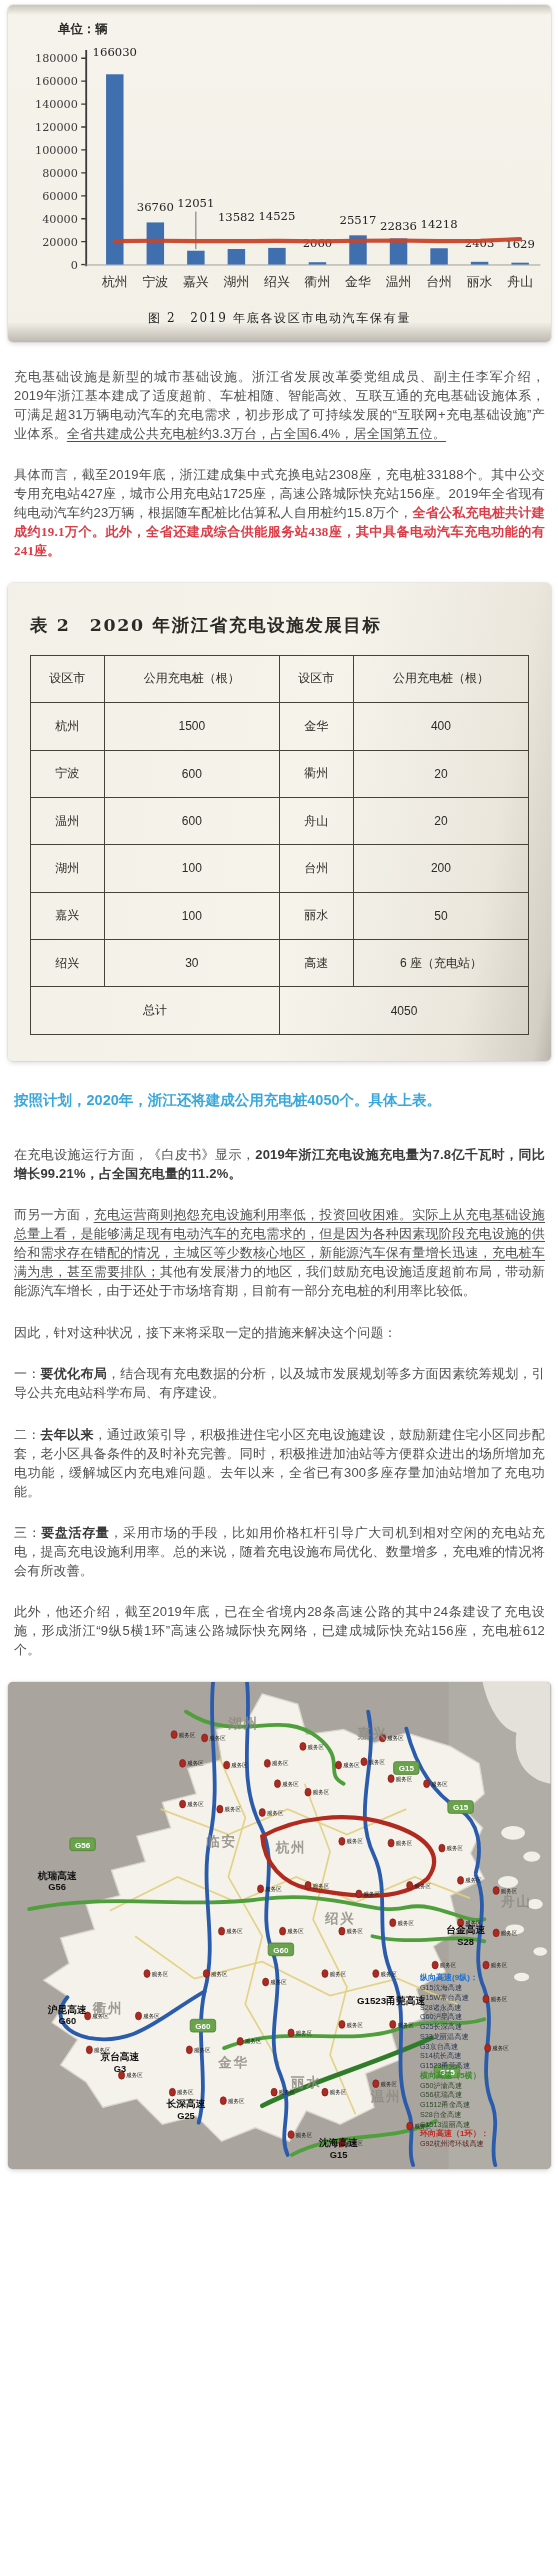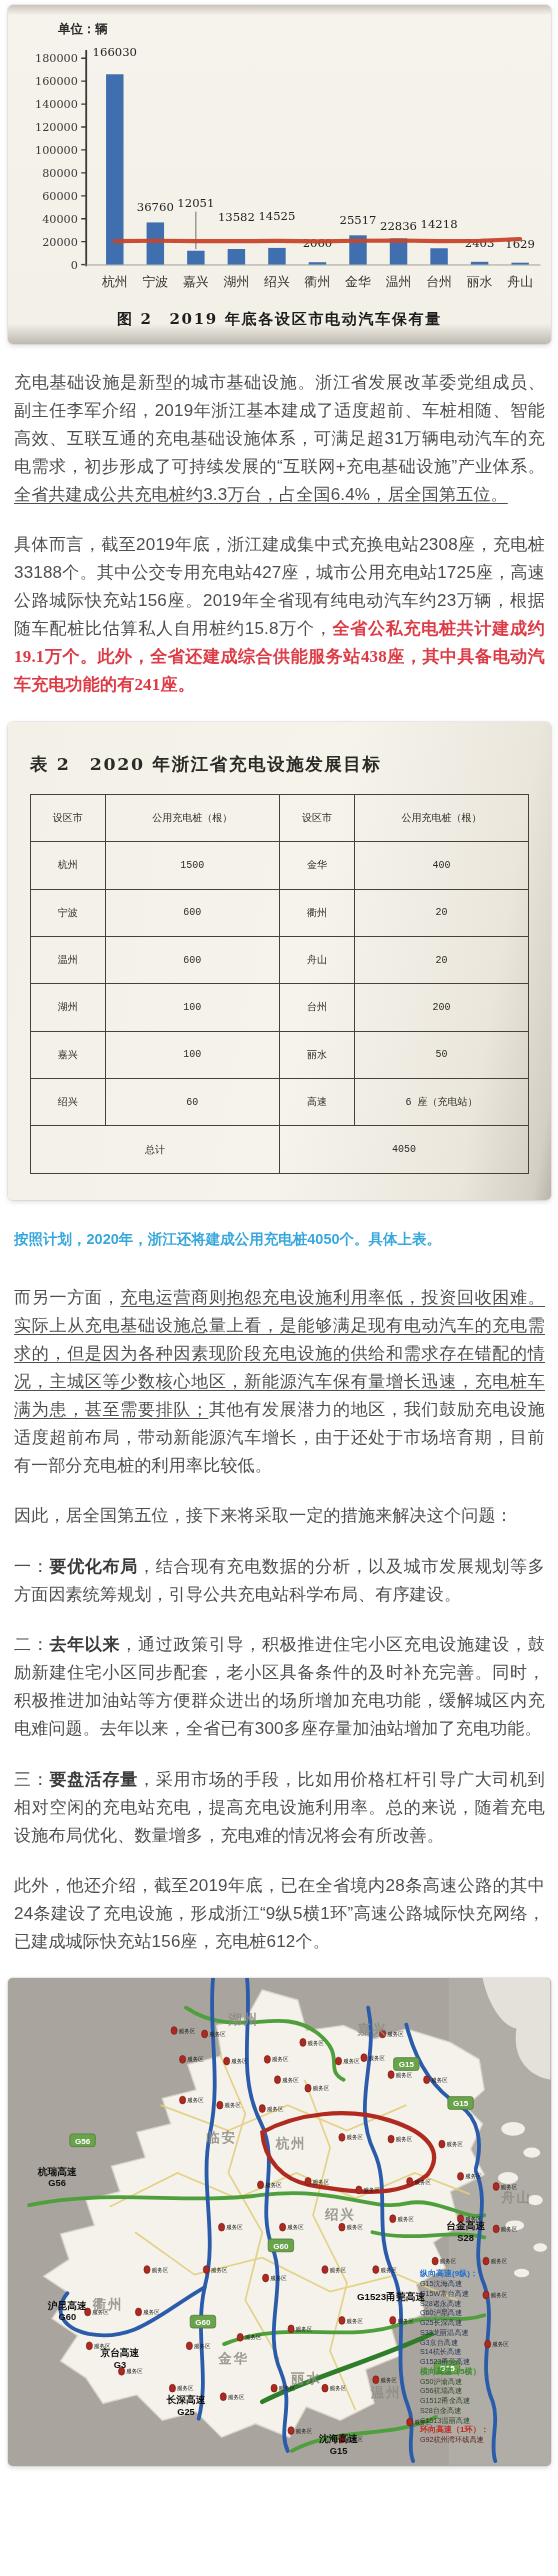--- a/index.html
+++ b/index.html
@@ -1,29 +1,29 @@
 <!DOCTYPE html>
 <html style="font-size:13.3px"><head>
 <meta charset="utf-8">
 <style>
   html,body{margin:0;padding:0;background:#ffffff;}
   body{width:559px;font-family:"Liberation Sans",sans-serif;color:#4f4f4f;}
   .page{padding:5px 0 21.6px;}
-  p.body-text{font-size:17px;line-height:28px;text-align:justify;margin:0 14px 22.4px;letter-spacing:0.2px;}
+  p.body-text{font-size:13px;line-height:19px;text-align:justify;margin:0 14px 22.4px;letter-spacing:0.2px;}
   .u{text-decoration:underline;text-underline-offset:3.3px;}
   .red{color:#dd3b45;font-weight:700;font-family:Liberation Serif, serif;}
   .b{font-weight:700;color:#3a3a3a;}
   .blue-center{color:#38a8dc;font-weight:700;text-align:left;margin:26.6px 14px 32px;font-size:14.5px;line-height:25px;}
   figure.photo{margin:0 8.3px 25px;border-radius:5px;overflow:hidden;
     box-shadow:0 0 0 0.8px rgba(0,0,0,.07),0 1.7px 5.8px rgba(0,0,0,.14);}
   .chart-photo{background:linear-gradient(180deg,#c9c5bd 0,#f6f3ec 3%,#f3f0e7 94%,#bdb9b1 100%);padding:10px 5px 1.7px;}
-  .chart-caption{text-align:center;font-family:"DejaVu Serif",serif;font-weight:700;font-size:15px;color:#1d1d1d;letter-spacing:1.7px;padding:5px 0 13.3px;}
+  .chart-caption{text-align:center;font-family:"DejaVu Serif",serif;font-weight:400;font-size:12px;color:#1d1d1d;letter-spacing:1.7px;padding:5px 0 13.3px;}
   .table-photo{background:linear-gradient(100deg,#f3f0e8 0%,#f6f3eb 55%,#eae6dc 85%,#d3cfc4 97%,#b9b5aa 100%);padding:30px 21.6px 26.6px;}
   .table-caption{text-align:left;font-family:"DejaVu Serif",serif;font-size:17.4px;font-weight:600;color:#2a2a26;letter-spacing:1.7px;margin-bottom:18px;}
-  table.goal{width:100%;border-collapse:collapse;font-family:Liberation Mono, monospace;font-size:10px;color:#2d2b26;}
+  table.goal{width:100%;border-collapse:collapse;font-family:Liberation Sans, sans-serif;font-size:12px;color:#2d2b26;}
   table.goal td{border:1.3px solid #45423a;text-align:center;height:43px;padding:1.7px 3.3px;}
   .map-photo{background:#a9a59e;}
   .map-photo svg{display:block;width:100%;height:auto;}
 </style>
 </head>
 <body>
 
 <div class="page">
 
   <figure class="photo chart-photo">
@@ -129,39 +129,40 @@
             <td>200</td>
           </tr>
           <tr>
             <td>嘉兴</td>
             <td>100</td>
             <td>丽水</td>
             <td>50</td>
           </tr>
           <tr>
             <td>绍兴</td>
-            <td>60</td>
+            <td>30</td>
             <td>高速</td>
             <td>6 座（充电站）</td>
           </tr>
           <tr>
             <td colspan="2">总计</td>
             <td colspan="2">4050</td>
           </tr>
         </tbody>
       </table>
   </figure>
 
   <p class="blue-center"><span>按照计划，2020年，浙江还将建成公用充电桩4050个。具体上表。</span></p>
 
+  <p class="body-text"><span>在充电设施运行方面，《白皮书》显示，</span><span class="b">2019年浙江充电设施充电量为7.8亿千瓦时，同比增长99.21%，占全国充电量的11.2%。</span></p>
 
 
   <p class="body-text"><span>而另一方面，</span><span class="u">充电运营商则抱怨充电设施利用率低，投资回收困难。实际上从充电基础设施总量上看，是能够满足现有电动汽车的充电需求的，但是因为各种因素现阶段充电设施的供给和需求存在错配的情况，主城区等少数核心地区，新能源汽车保有量增长迅速，充电桩车满为患，甚至需要排队；</span><span>其他有发展潜力的地区，我们鼓励充电设施适度超前布局，带动新能源汽车增长，由于还处于市场培育期，目前有一部分充电桩的利用率比较低。</span></p>
 
-  <p class="body-text"><span>因此，居全国第五位，接下来将采取一定的措施来解决这个问题：</span></p>
+  <p class="body-text"><span>因此，针对这种状况，接下来将采取一定的措施来解决这个问题：</span></p>
 
   <p class="body-text"><span>一：</span><span class="b">要优化布局</span><span>，结合现有充电数据的分析，以及城市发展规划等多方面因素统筹规划，引导公共充电站科学布局、有序建设。</span></p>
 
   <p class="body-text"><span>二：</span><span class="b">去年以来</span><span>，通过政策引导，积极推进住宅小区充电设施建设，鼓励新建住宅小区同步配套，老小区具备条件的及时补充完善。同时，积极推进加油站等方便群众进出的场所增加充电功能，缓解城区内充电难问题。去年以来，全省已有300多座存量加油站增加了充电功能。</span></p>
 
   <p class="body-text"><span>三：</span><span class="b">要盘活存量</span><span>，采用市场的手段，比如用价格杠杆引导广大司机到相对空闲的充电站充电，提高充电设施利用率。总的来说，随着充电设施布局优化、数量增多，充电难的情况将会有所改善。</span></p>
 
   <p class="body-text"><span>此外，他还介绍，截至2019年底，已在全省境内28条高速公路的其中24条建设了充电设施，形成浙江“9纵5横1环”高速公路城际快充网络，已建成城际快充站156座，充电桩612个。</span></p>
 
   <figure class="photo map-photo">

